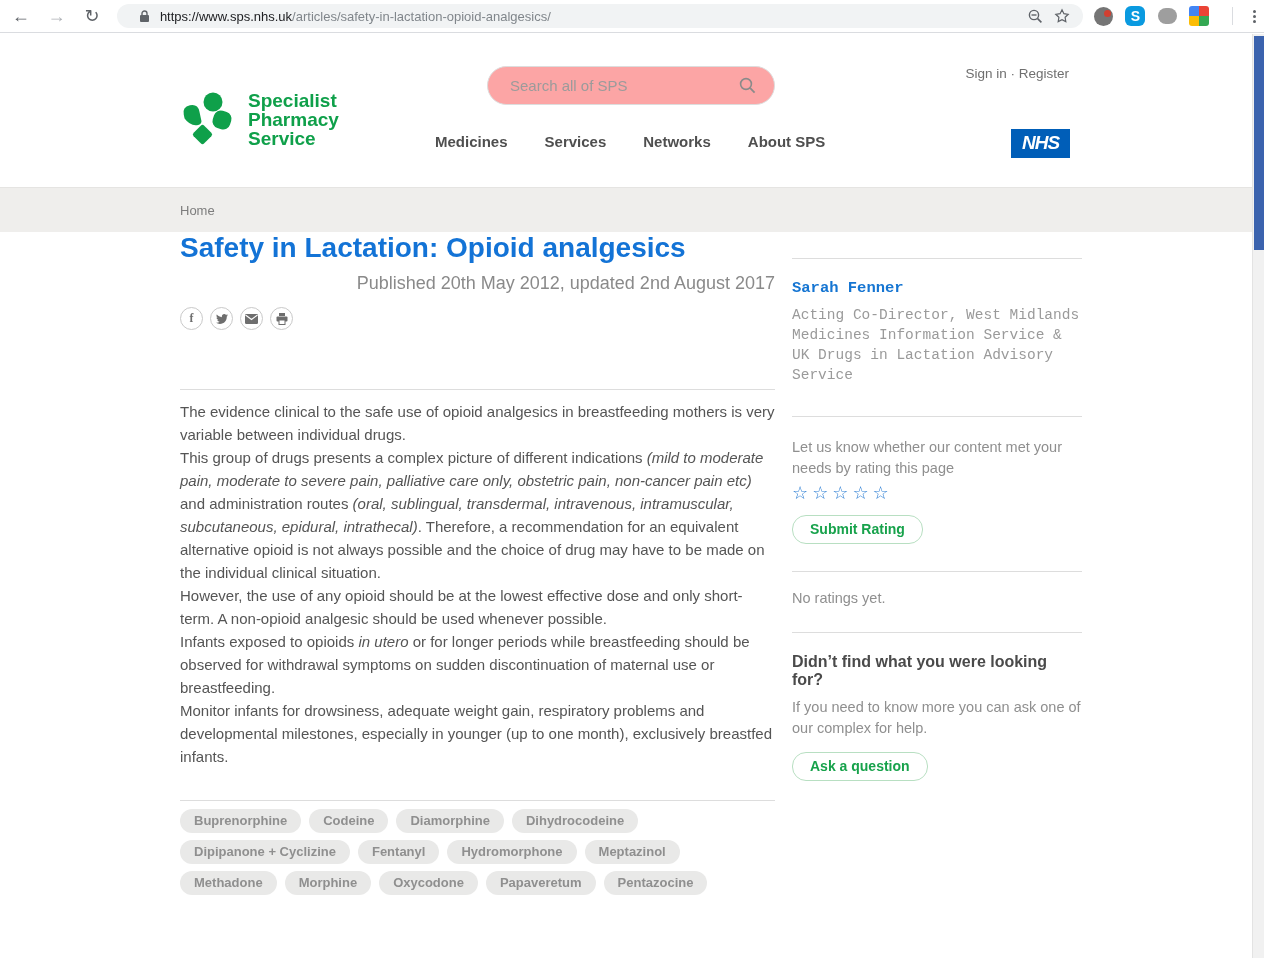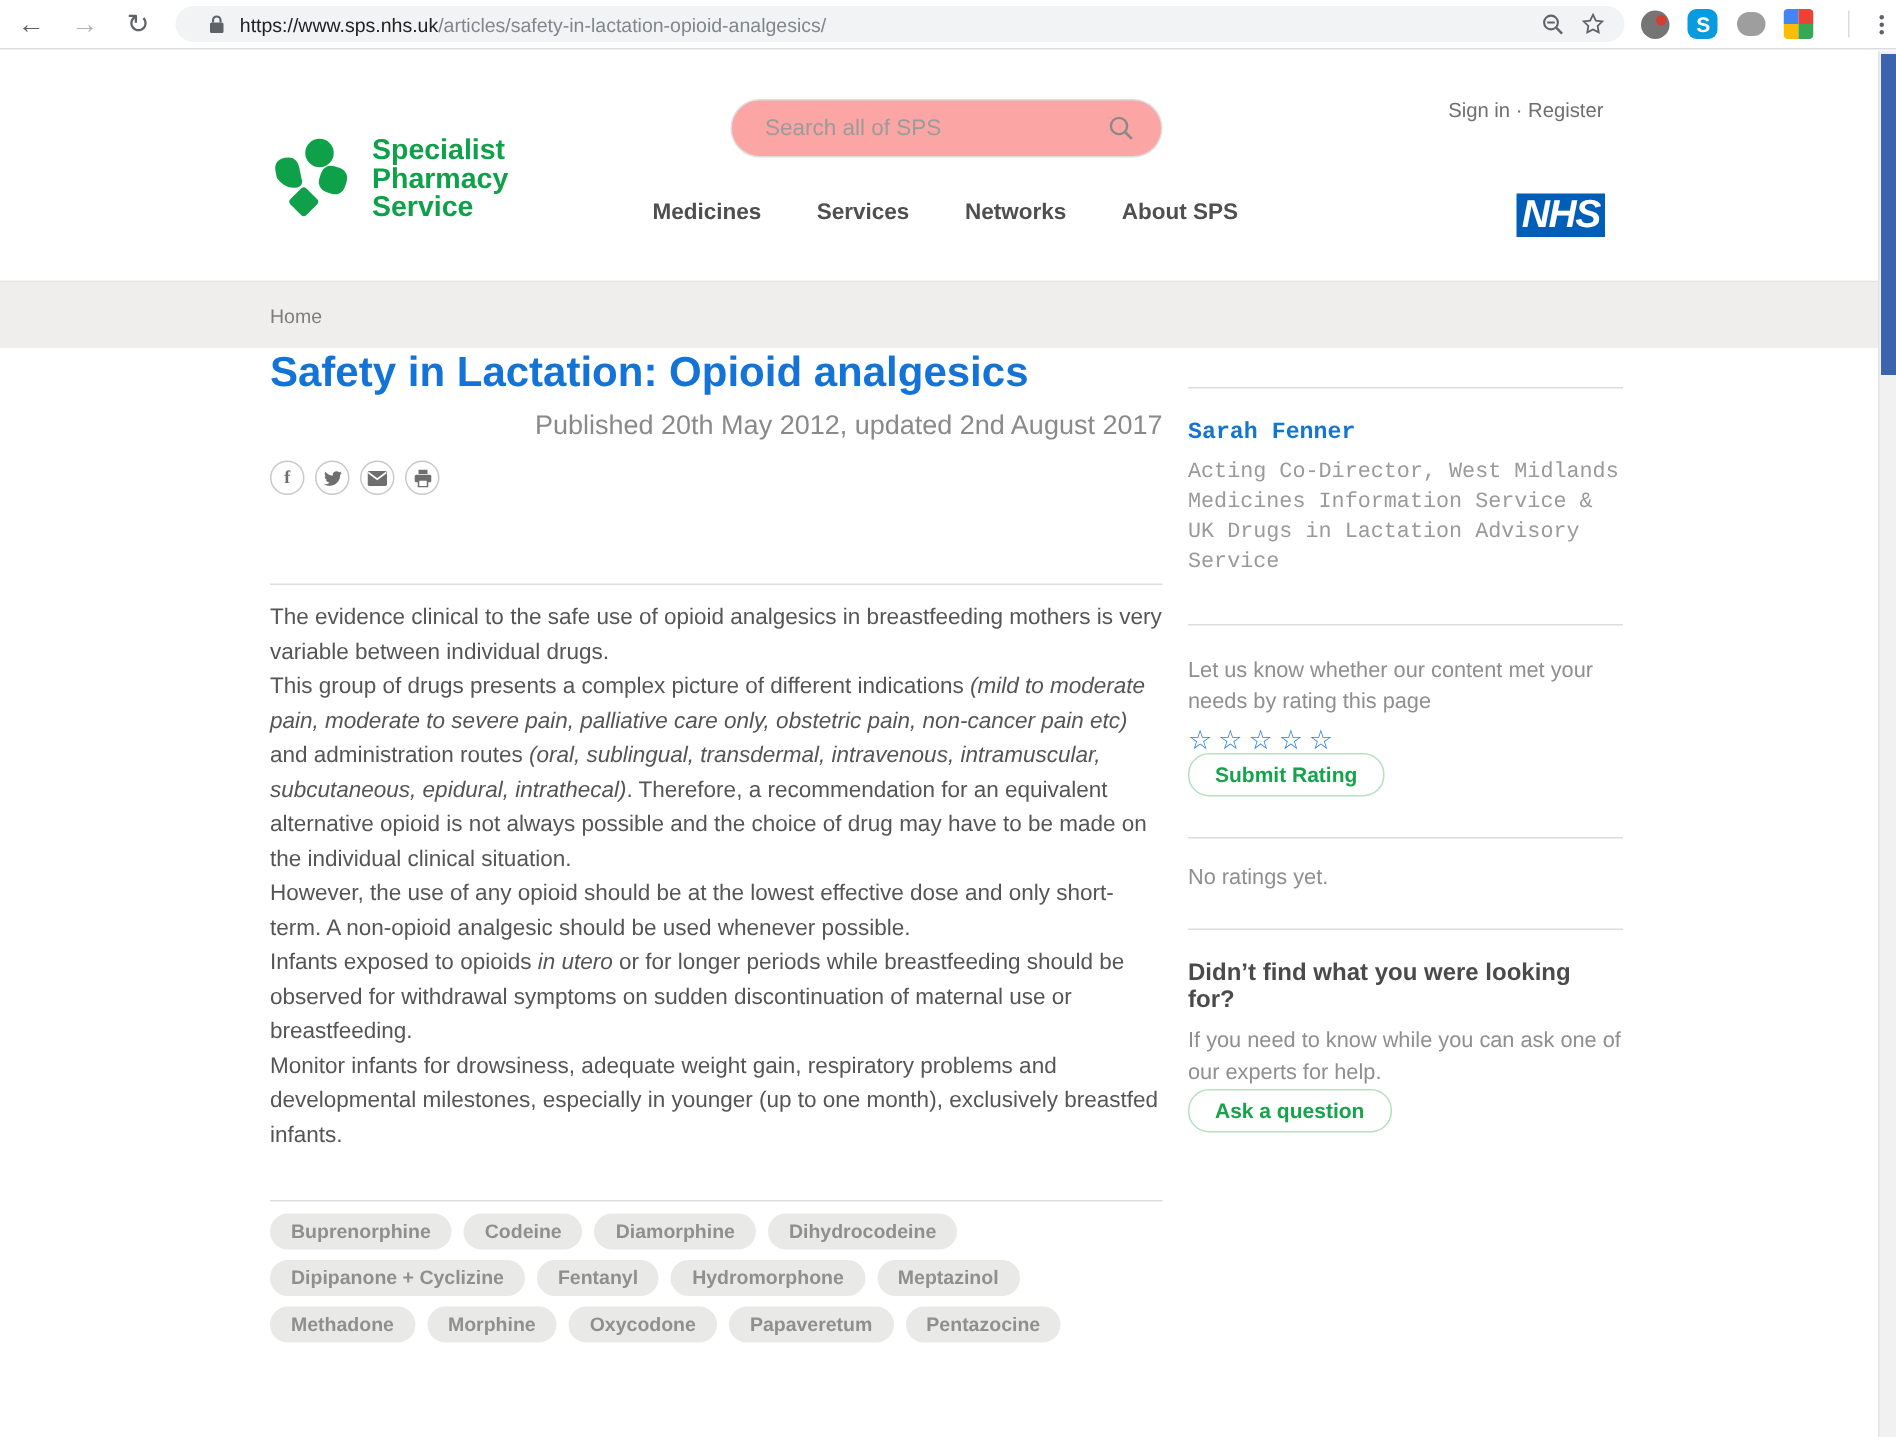--- a/index.html
+++ b/index.html
@@ -53,21 +53,21 @@
     border:1px solid #ddd; border-radius:20px; background:#fca5a5; display:flex; align-items:center; }
   .searchbox input { border:none; outline:none; background:transparent; flex:1;
     font-size:15px; color:#444; padding-left:22px; font-family:inherit; }
   .searchbox input::placeholder { color:#9b9b9b; }
   .search-glyph { margin-right:18px; display:flex; cursor:pointer; }
   .account { position:absolute; right:183px; top:32px; font-size:13.5px; color:#6f6f6f; }
   .account span.link { cursor:pointer; }
   .main-nav { position:absolute; left:435px; top:99px; display:flex; gap:37px; }
   .nav-item { font-size:15px; font-weight:bold; color:#4f4f4f; cursor:pointer; }
   .nhs-logo { position:absolute; right:182px; top:95px; width:59px; height:29px; background:#005eb8;
-    color:#fff; font-style:italic; font-weight:bold; font-size:26px; display:flex; align-items:center;
+    color:#fff; font-style:italic; font-weight:bold; font-size:19px; display:flex; align-items:center;
     justify-content:center; letter-spacing:-1px; padding-bottom:2px; }
 
   
   .breadcrumb-band { width:100%; height:45px; background:#efeeec; border-top:1px solid #e5e4e2;
     display:flex; align-items:center; }
   .breadcrumb { margin-left:180px; font-size:13px; color:#7d7d7d; cursor:pointer; }
 
   
   .content { display:flex; padding:0 0 0 180px; }
   .main-col { width:595px; }
@@ -90,21 +90,21 @@
 
   
   .side-rule { border:none; border-top:1px solid #ddd; margin:0; }
   .author-block { margin-top:20px;font-family:Liberation Mono, monospace; }
   .author-name { font-size:15.5px; font-weight:bold; color:#1575d2; cursor:pointer; }
   .author-role { margin-top:8px; font-size:14.5px; line-height:20px; color:#9a9a9a; }
   .side-h { font-size:16px; font-weight:bold; color:#4a4a4a; }
   .side-p { margin-top:8px; font-size:14.5px; line-height:21px; color:#8f8f8f; }
   .stars { margin-top:5px; display:flex; gap:4px; }
   .star { color:#2e7fd4; font-size:18px; cursor:pointer; line-height:18px; }
-  .pill-btn { display:inline-block; background:#fff; border:1px solid #b8dfc2;
+  .pill-btn { display:inline-block; margin-top:13px; background:#fff; border:1px solid #b8dfc2;
     border-radius:14px; color:#17a24b; font-size:14px; font-weight:bold; padding:5px 17px 6px 17px;
     cursor:pointer; font-family:inherit; }
   .mt20 { margin-top:20px; }
   .gap-block { height:26px; }
 
   svg { display:block; }
 </style>
 </head>
 <body>
 
@@ -294,20 +294,20 @@
         </div>
 
         <div style="height:27px"></div>
         <hr class="side-rule">
         <div class="side-p" style="margin-top:16px">No ratings yet.</div>
 
         <div style="height:23px"></div>
         <hr class="side-rule">
         <div class="mt20">
           <div class="side-h">Didn’t find what you were looking for?</div>
-          <div class="side-p">If you need to know while you can ask one of our experts for help.</div>
+          <div class="side-p">If you need to know more you can ask one of our complex for help.</div>
           <button class="pill-btn">Ask a question</button>
         </div>
       </div>
 
     </div>
   </div>
 </div>
 
 </body></html>

